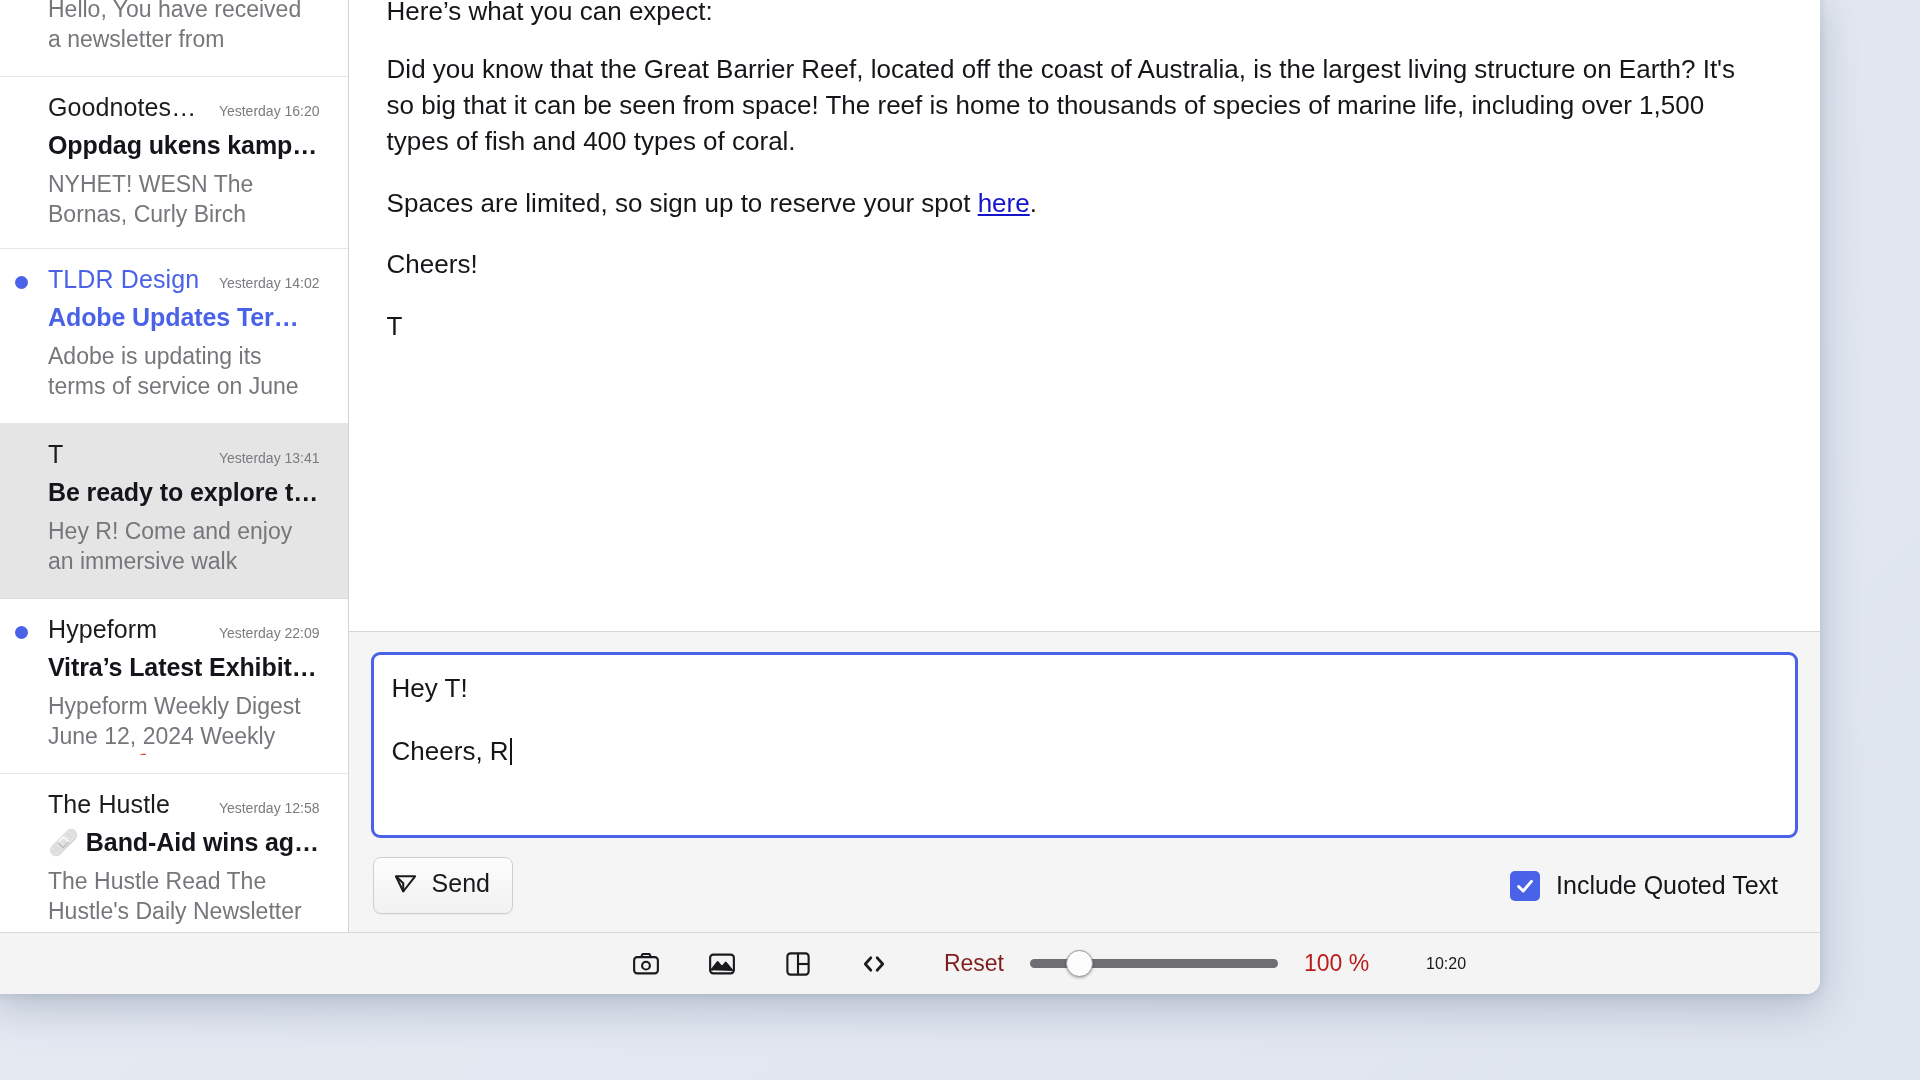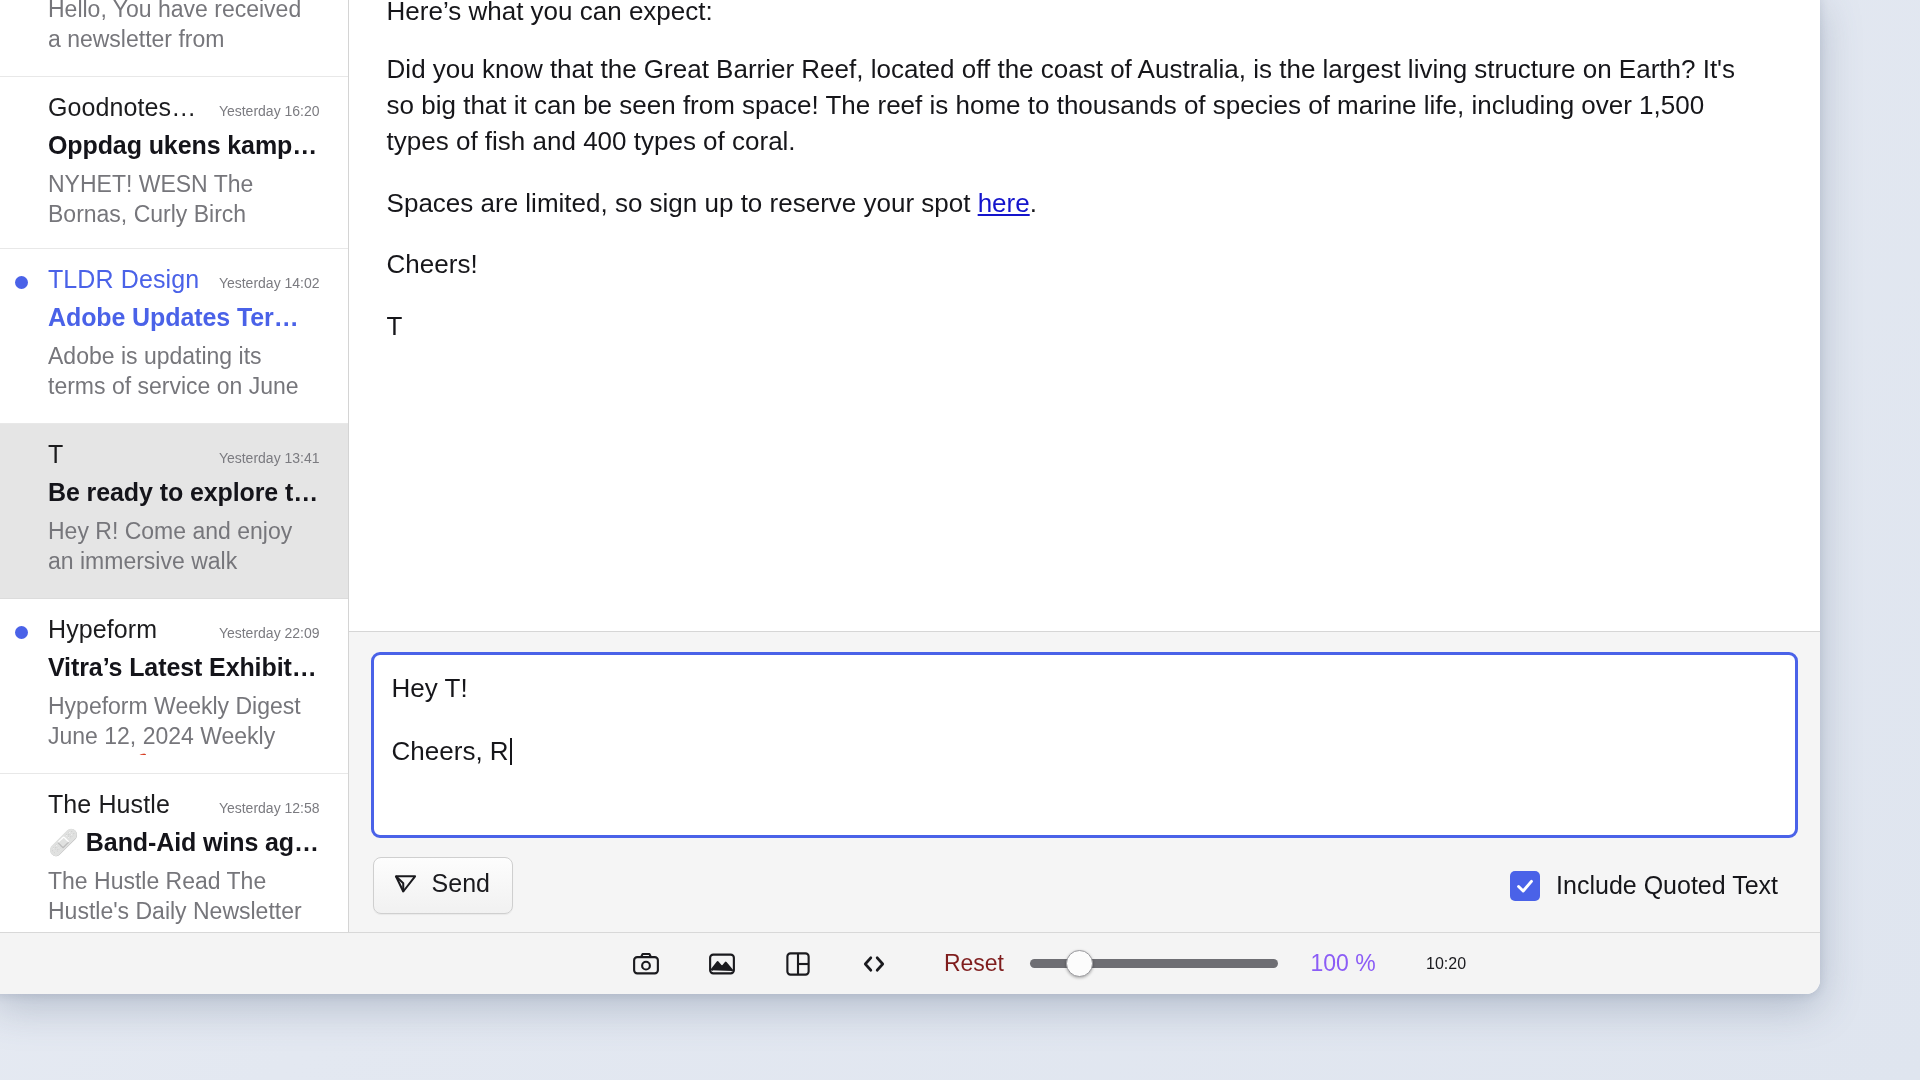--- a/index.html
+++ b/index.html
@@ -132,21 +132,21 @@
   #reset-label { font-size: 23px; color: #7f1d1d; margin-left: 52px; cursor: pointer; }
   #slider {
     position: relative; width: 248px; height: 34px; margin-left: 26px; cursor: pointer;
     display: flex; align-items: center;
   }
   #slider .track { position: absolute; left: 0; right: 0; height: 9px; border-radius: 5px; background: #6e6e73; }
   #slider .knob {
     position: absolute; left: 36px; width: 27px; height: 27px; border-radius: 50%;
     background: #fcfcfc; border: 1px solid #9a9a9e; box-shadow: 0 1px 3px rgba(0,0,0,.3);
   }
-  #zoom-val { font-size: 23px; color: #8b5cf6; margin-left: 26px; min-width: 78px; text-align: center; }
+  #zoom-val { font-size: 23px; color: #b91c1c; margin-left: 26px; min-width: 78px; }
   #clock { font-size: 16px; color: #1a1a1e; margin-left: 44px; }
 </style>
 </head>
 <body>
 
 <div id="desktop">
   <div id="window">
 
     <div id="panes">
 

